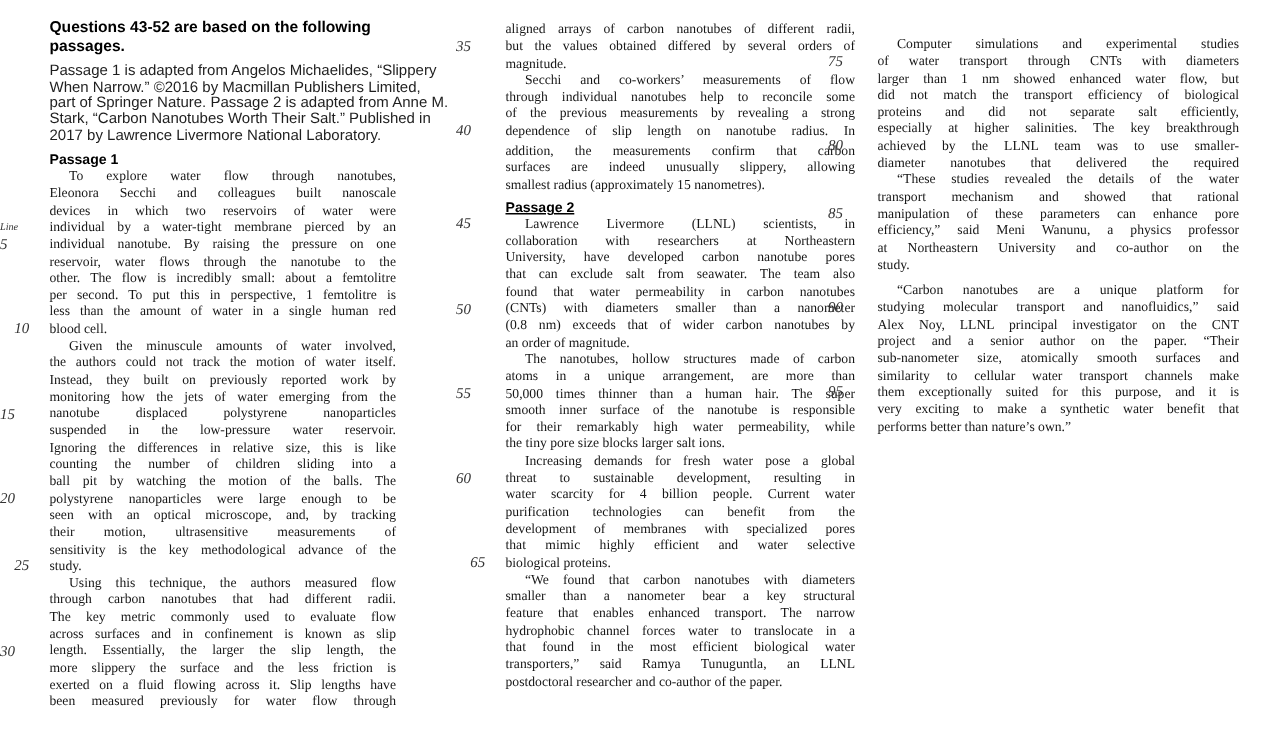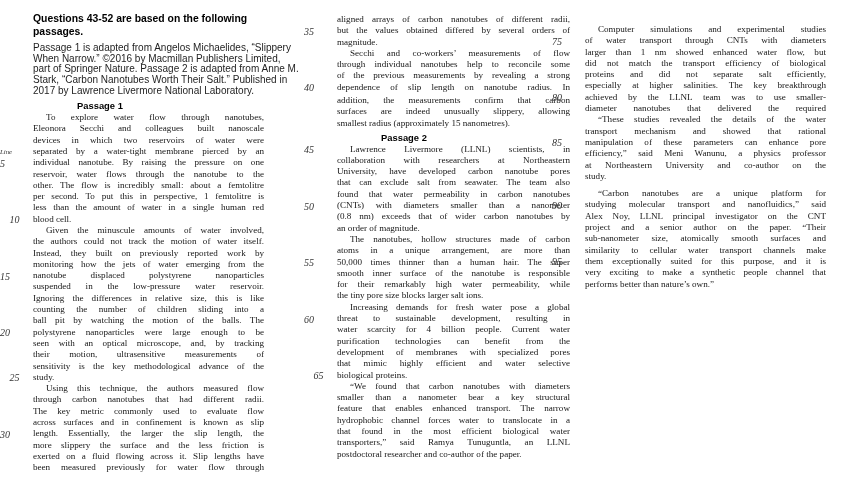--- a/index.html
+++ b/index.html
@@ -10,21 +10,21 @@
   .c3 { left:585px; width:241px; padding-top:24px; }
   .line { position:relative; height:11.3px; line-height:11.3px;
           font-family:"Liberation Serif", serif; font-size:9.1px; color:#161616; }
   .just { text-align:justify; text-align-last:justify; }
   .ind  { text-indent:13px; }
   .qh { font-family:"Liberation Sans", sans-serif; font-weight:bold; font-size:10.4px;
         height:13px; line-height:13px; color:#000; white-space:nowrap; }
   .nt { font-family:"Liberation Sans", sans-serif; font-size:10px;
         height:10.7px; line-height:10.7px; color:#1e1e1e; white-space:nowrap; }
   .ph { font-family:"Liberation Sans", sans-serif; font-weight:bold; font-size:9.4px;
-        height:11.6px; line-height:11.6px; color:#000; white-space:nowrap;margin-left:44px; }
+        height:11.6px; line-height:11.6px; color:#000; white-space:nowrap; }
   .ln { position:absolute; left:-33px; top:0.5px; width:29px; text-align:center;
         font-family:"Liberation Serif", serif; font-style:italic; font-size:10px;
         line-height:inherit; color:#333; text-indent:0; }
   .ln.w { text-align:left; font-size:6.8px; }
 </style>
 </head>
 <body>
 
 <div class="page">
   <div class="col c1">
@@ -32,21 +32,21 @@
       <div class="line qh"><span>passages.</span></div>
       <div class="line nt" style="margin-top: 5px;"><span>Passage 1 is adapted from Angelos Michaelides, “Slippery</span></div>
       <div class="line nt"><span>When Narrow.” ©2016 by Macmillan Publishers Limited,</span></div>
       <div class="line nt"><span>part of Springer Nature. Passage 2 is adapted from Anne M.</span></div>
       <div class="line nt"><span>Stark, “Carbon Nanotubes Worth Their Salt.” Published in</span></div>
       <div class="line nt"><span>2017 by Lawrence Livermore National Laboratory.</span></div>
       <div class="line ph" style="margin-top: 4px;"><span>Passage 1</span></div>
       <div class="line just ind"><span>To explore water flow through nanotubes,</span></div>
       <div class="line just"><span>Eleonora Secchi and colleagues built nanoscale</span></div>
       <div class="line just"><span>devices in which two reservoirs of water were</span></div>
-      <div class="line just"><span class="ln w">Line</span><span>separated by a water-tight membrane pierced by an</span></div>
+      <div class="line just"><span class="ln w">Line</span><span>individual by a water-tight membrane pierced by an</span></div>
       <div class="line just"><span class="ln">5</span><span>individual nanotube. By raising the pressure on one</span></div>
       <div class="line just"><span>reservoir, water flows through the nanotube to the</span></div>
       <div class="line just"><span>other. The flow is incredibly small: about a femtolitre</span></div>
       <div class="line just"><span>per second. To put this in perspective, 1 femtolitre is</span></div>
       <div class="line just"><span>less than the amount of water in a single human red</span></div>
       <div class="line"><span class="ln">10</span><span>blood cell.</span></div>
       <div class="line just ind"><span>Given the minuscule amounts of water involved,</span></div>
       <div class="line just"><span>the authors could not track the motion of water itself.</span></div>
       <div class="line just"><span>Instead, they built on previously reported work by</span></div>
       <div class="line just"><span>monitoring how the jets of water emerging from the</span></div>
@@ -73,21 +73,21 @@
       <div class="line just"><span>aligned arrays of carbon nanotubes of different radii,</span></div>
       <div class="line just"><span class="ln">35</span><span>but the values obtained differed by several orders of</span></div>
       <div class="line"><span>magnitude.</span></div>
       <div class="line just ind"><span>Secchi and co-workers’ measurements of flow</span></div>
       <div class="line just"><span>through individual nanotubes help to reconcile some</span></div>
       <div class="line just"><span>of the previous measurements by revealing a strong</span></div>
       <div class="line just"><span class="ln">40</span><span>dependence of slip length on nanotube radius. In</span></div>
       <div class="line just" style="margin-top: 2px;"><span>addition, the measurements confirm that carbon</span></div>
       <div class="line just"><span>surfaces are indeed unusually slippery, allowing</span></div>
       <div class="line"><span>smallest radius (approximately 15 nanometres).</span></div>
-      <div class="line ph" style="margin-top: 3px;"><span>Passage 2</span></div>
+      <div class="line ph" style="margin-top: 3px; text-decoration: underline;"><span>Passage 2</span></div>
       <div class="line just ind"><span class="ln">45</span><span>Lawrence Livermore (LLNL) scientists, in</span></div>
       <div class="line just"><span>collaboration with researchers at Northeastern</span></div>
       <div class="line just"><span>University, have developed carbon nanotube pores</span></div>
       <div class="line just"><span>that can exclude salt from seawater. The team also</span></div>
       <div class="line just"><span>found that water permeability in carbon nanotubes</span></div>
       <div class="line just"><span class="ln">50</span><span>(CNTs) with diameters smaller than a nanometer</span></div>
       <div class="line just"><span>(0.8 nm) exceeds that of wider carbon nanotubes by</span></div>
       <div class="line"><span>an order of magnitude.</span></div>
       <div class="line just ind"><span>The nanotubes, hollow structures made of carbon</span></div>
       <div class="line just"><span>atoms in a unique arrangement, are more than</span></div>
@@ -125,16 +125,16 @@
       <div class="line just"><span>efficiency,” said Meni Wanunu, a physics professor</span></div>
       <div class="line just"><span>at Northeastern University and co-author on the</span></div>
       <div class="line"><span>study.</span></div>
       <div class="line just ind" style="margin-top: 6px;"><span>“Carbon nanotubes are a unique platform for</span></div>
       <div class="line just"><span class="ln">90</span><span>studying molecular transport and nanofluidics,” said</span></div>
       <div class="line just"><span>Alex Noy, LLNL principal investigator on the CNT</span></div>
       <div class="line just"><span>project and a senior author on the paper. “Their</span></div>
       <div class="line just"><span>sub-nanometer size, atomically smooth surfaces and</span></div>
       <div class="line just"><span>similarity to cellular water transport channels make</span></div>
       <div class="line just"><span class="ln">95</span><span>them exceptionally suited for this purpose, and it is</span></div>
-      <div class="line just"><span>very exciting to make a synthetic people channel that</span></div>
+      <div class="line just"><span>very exciting to make a synthetic water benefit that</span></div>
       <div class="line"><span>performs better than nature’s own.”</span></div>
     </div>
 </div>
 
 </body></html>

